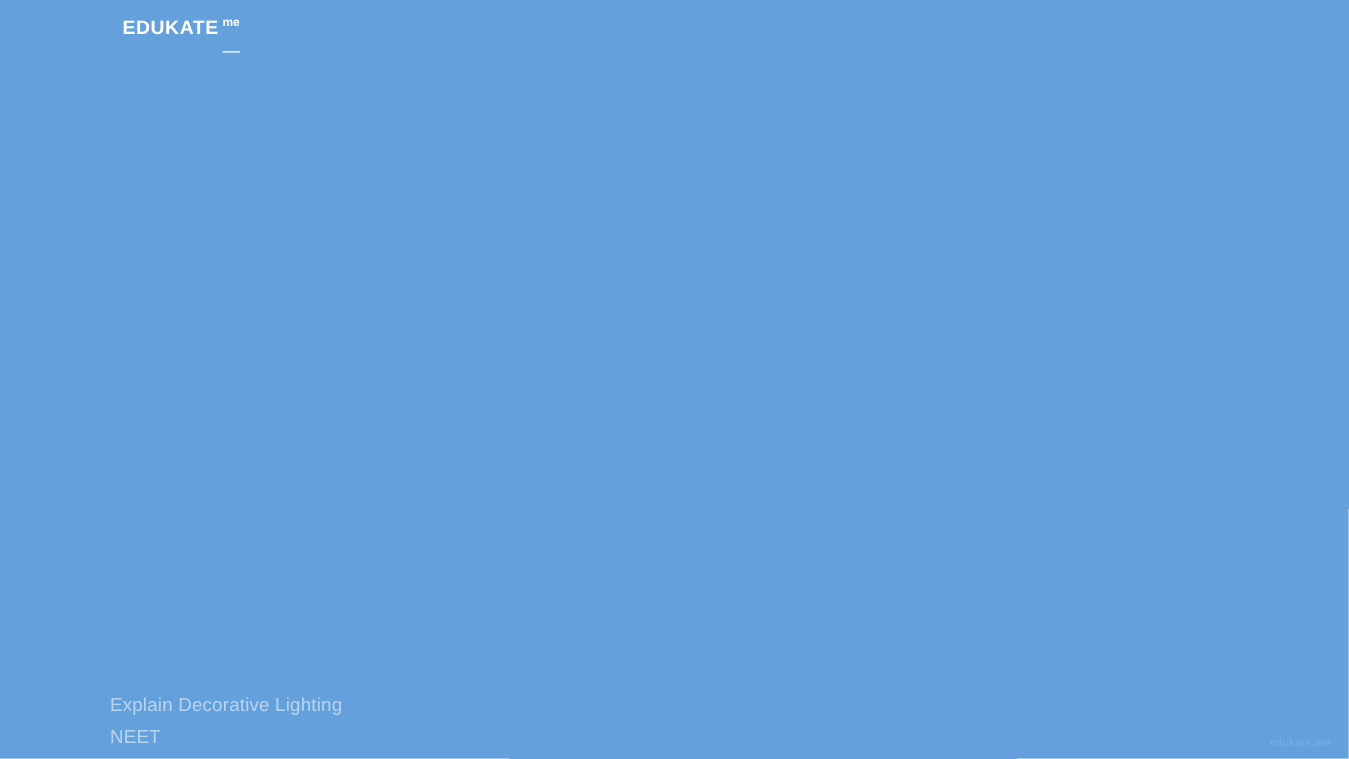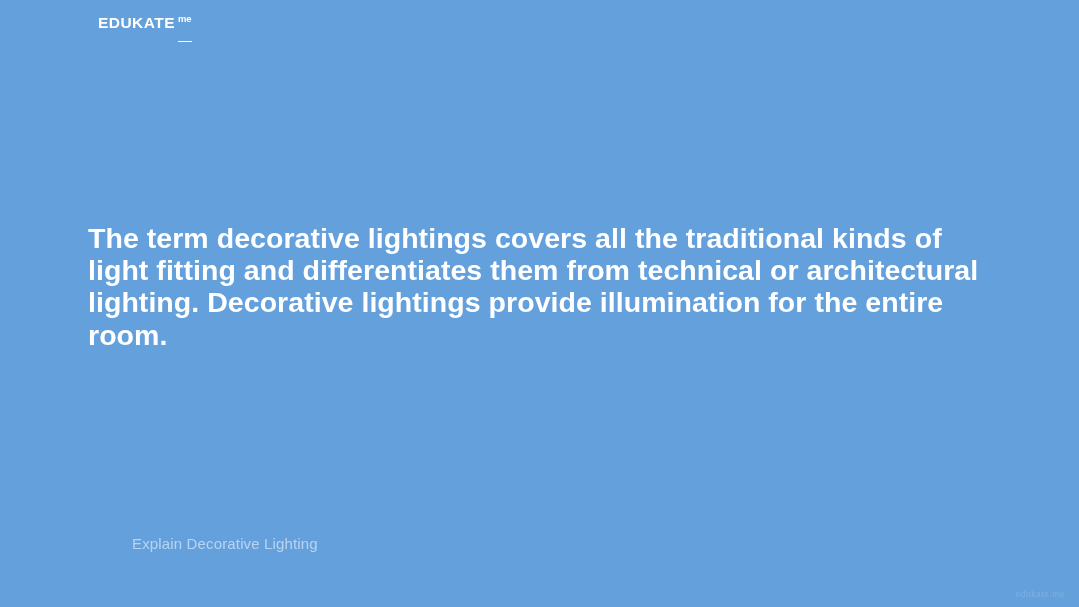--- a/index.html
+++ b/index.html
@@ -60,24 +60,23 @@
     font-weight: 700;
     line-height: 32.2px;
     color: #ffffff;
     letter-spacing: 0.05px;
   }
 
   
   #meta {
     position: absolute;
     left: 88px;
-    top: 531px;
+    top: 552px;
     display: flex;
     flex-direction: column;
-    margin-left: 44px;
   }
   #meta .meta-line {
     font-size: 15px;
     font-weight: 400;
     line-height: 25.4px;
     color: rgba(255, 255, 255, 0.54);
     letter-spacing: 0.15px;
     white-space: nowrap;
   }
 
@@ -96,21 +95,21 @@
 </head>
 <body>
 
 <div id="slide">
 
   <div id="logo">
     <span class="logo-word">EDUKATE</span>
     <span class="logo-sup">me</span>
   </div>
 
-  <h1 id="headline">The term decorative lightings covers all the traditional kinds of light fitting and differentiates them from technical or architectural lighting. Decorative lightings provide illumination for the entire room.</h1>
 
   <div id="meta">
     <span class="meta-line">Explain Decorative Lighting</span>
+    <span class="meta-line">NEET</span>
   </div>
 
   <div id="watermark">edukate.me</div>
 
 </div>
 
 </body></html>

